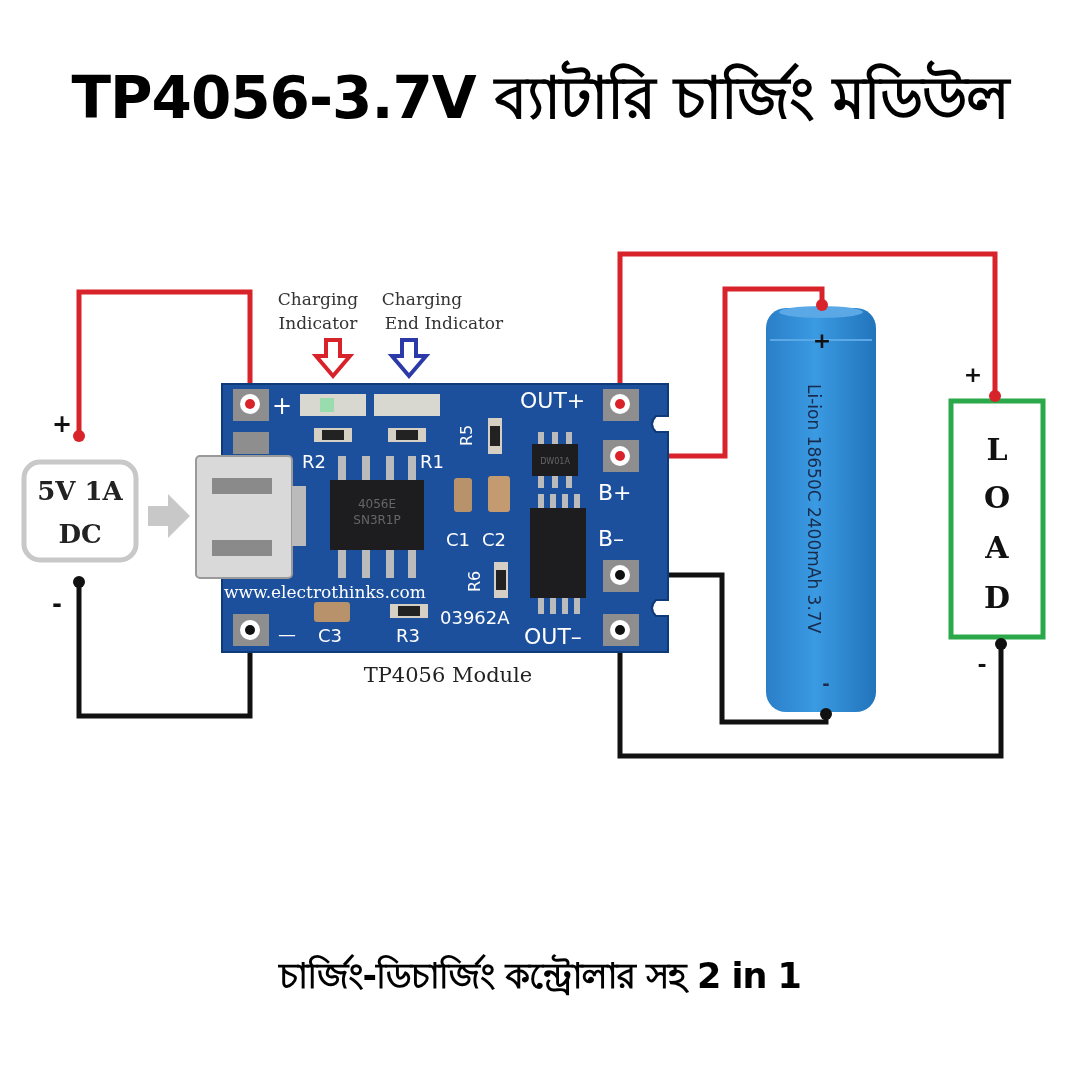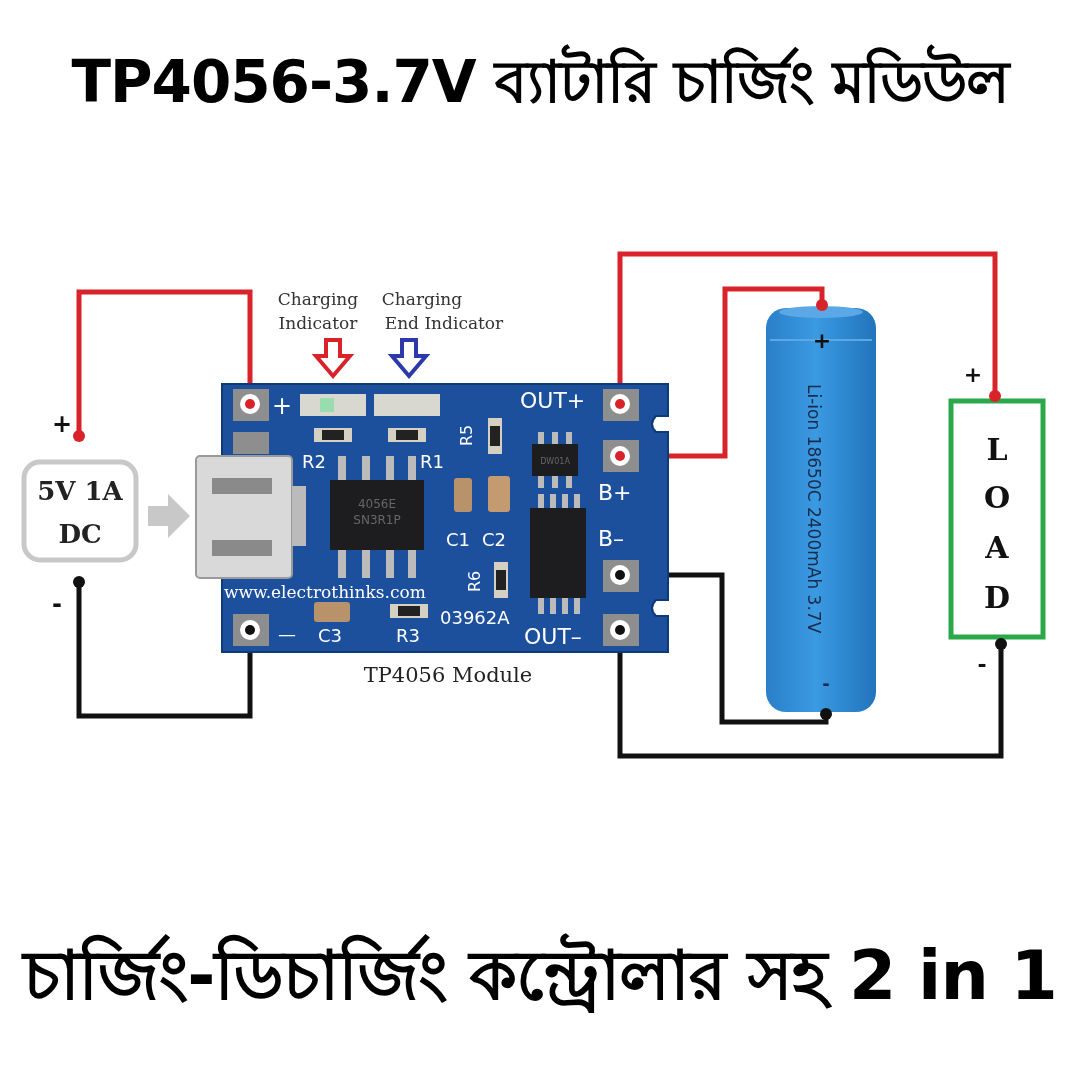--- a/index.html
+++ b/index.html
@@ -1,19 +1,19 @@
 <!DOCTYPE html>
 <html><head>
 <meta charset="utf-8">
 <style>
   html,body{margin:0;padding:0;background:#ffffff;}
   body{width:1080px;height:1080px;position:relative;overflow:hidden;font-family:"DejaVu Sans",sans-serif;}
   .title{position:absolute;left:0;width:1080px;text-align:center;font-weight:bold;color:#000;font-family:"DejaVu Sans",sans-serif;letter-spacing:-1px;}
-  #top-title{top:42px;font-size:58px;line-height:80px;}
-  #bottom-title{top:936px;font-size:68px;line-height:80px;text-align:center;}
+  #top-title{top:58px;font-size:58px;line-height:80px;}
+  #bottom-title{top:936px;font-size:35px;line-height:80px;text-align:center;}
   svg{position:absolute;left:0;top:0;}
   .serif{font-family:"DejaVu Serif","Liberation Serif",serif;}
   .sans{font-family:"DejaVu Sans","Liberation Sans",sans-serif;}
 </style>
 </head>
 <body>
 
 <div id="top-title" class="title">TP4056-3.7V ব্যাটারি চার্জিং মডিউল</div>
 <div id="bottom-title" class="title">চার্জিং-ডিচার্জিং কন্ট্রোলার সহ 2 in 1</div>
 

